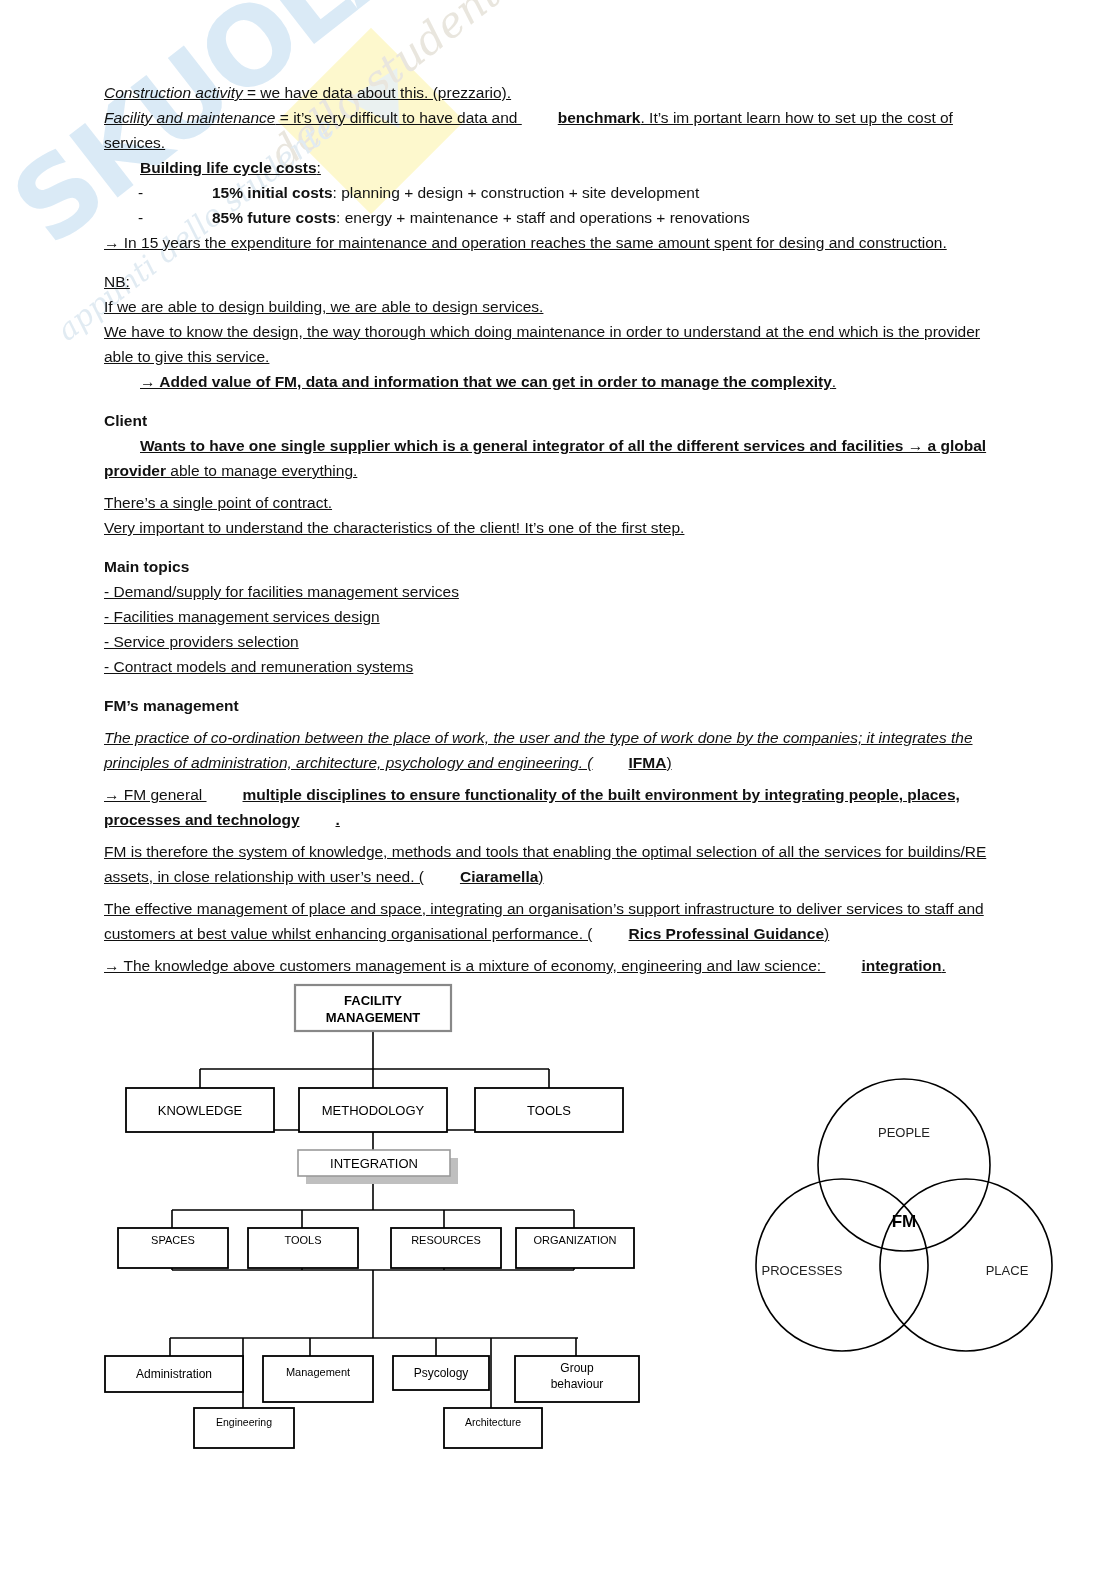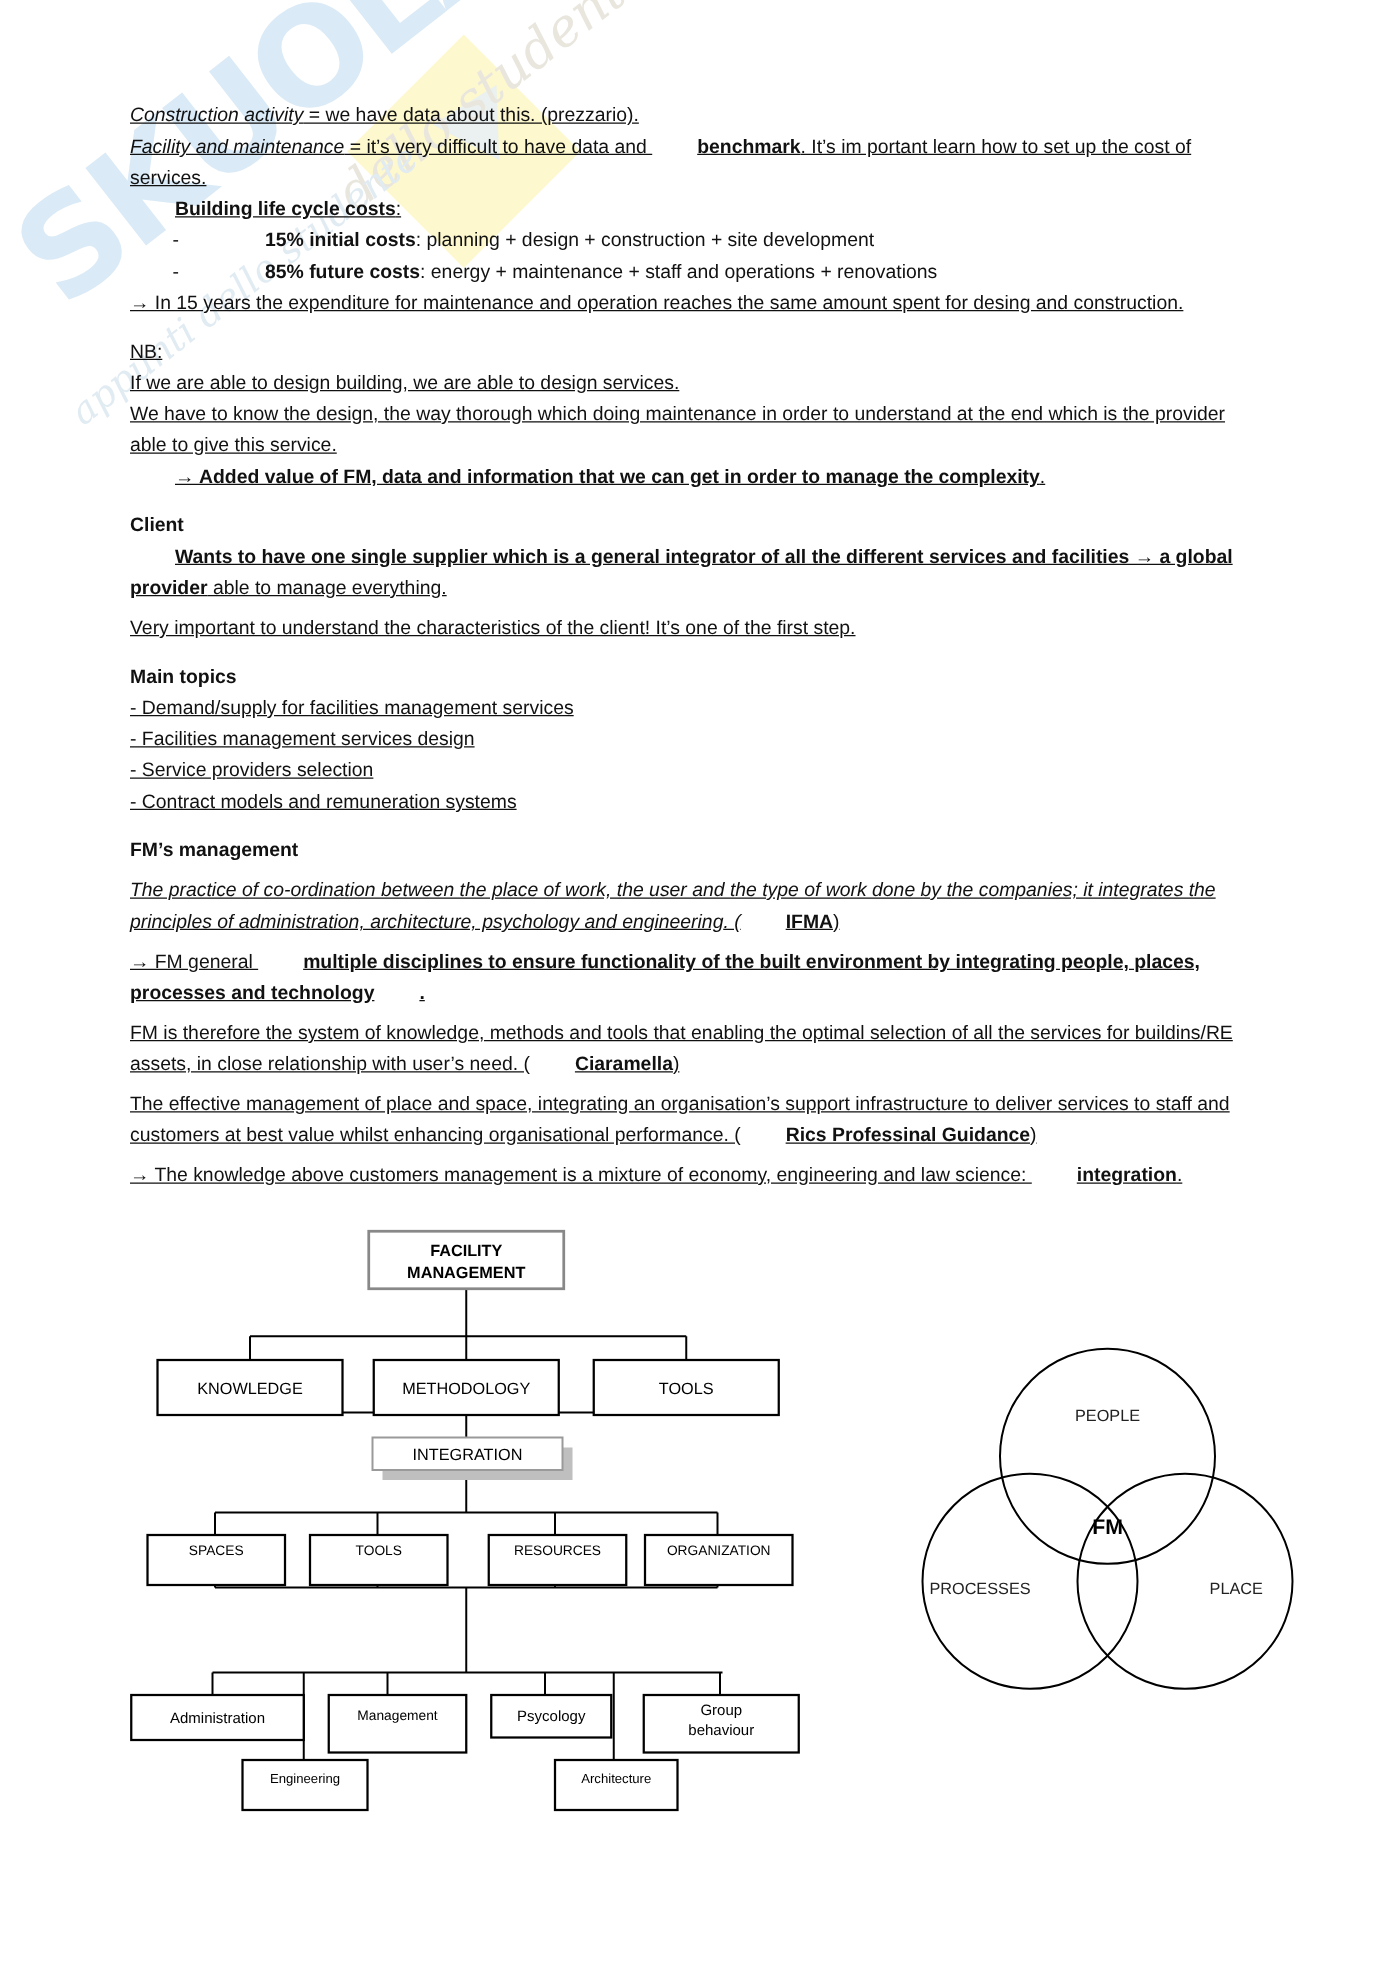--- a/index.html
+++ b/index.html
@@ -124,21 +124,21 @@
     position:absolute;
     left:0; top:978px;
     width:700px; height:480px;
     z-index:2;
   }
   .chart svg{display:block;}
 
   
   .venn{
     position:absolute;
-    left:706px; top:1055px;
+    left:724px; top:1055px;
     width:360px; height:320px;
     z-index:2;
   }
   .venn svg{display:block;}
 </style>
 </head>
 <body>
 
 <div class="page">
 
@@ -166,20 +166,21 @@
     <p class="t">NB:</p>
     <p class="t">If we are able to design building, we are able to design services.</p>
     <p class="t">We have to know the design, the way thorough which doing maintenance in order to understand at the end which is the provider able to give this service.</p>
     <p class="t"><span class="b">→ Added value of FM, data and information that we can get in order to manage the complexity</span><span>.</span></p>
 
     <div class="gap"></div>
 
     <div class="h">Client</div>
     <p class="t"><span class="b">Wants to have one single supplier which is a general integrator of all the different services and facilities → a global provider</span><span> able to manage everything.</span></p>
     <div class="gap-s"></div>
+    <p class="t">There’s a single point of contract.</p>
     <p class="t">Very important to understand the characteristics of the client! It’s one of the first step.</p>
 
     <div class="gap"></div>
 
     <div class="h">Main topics</div>
     <p class="t">- Demand/supply for facilities management services</p>
     <p class="t">- Facilities management services design</p>
     <p class="t">- Service providers selection</p>
     <p class="t">- Contract models and remuneration systems</p>
 

